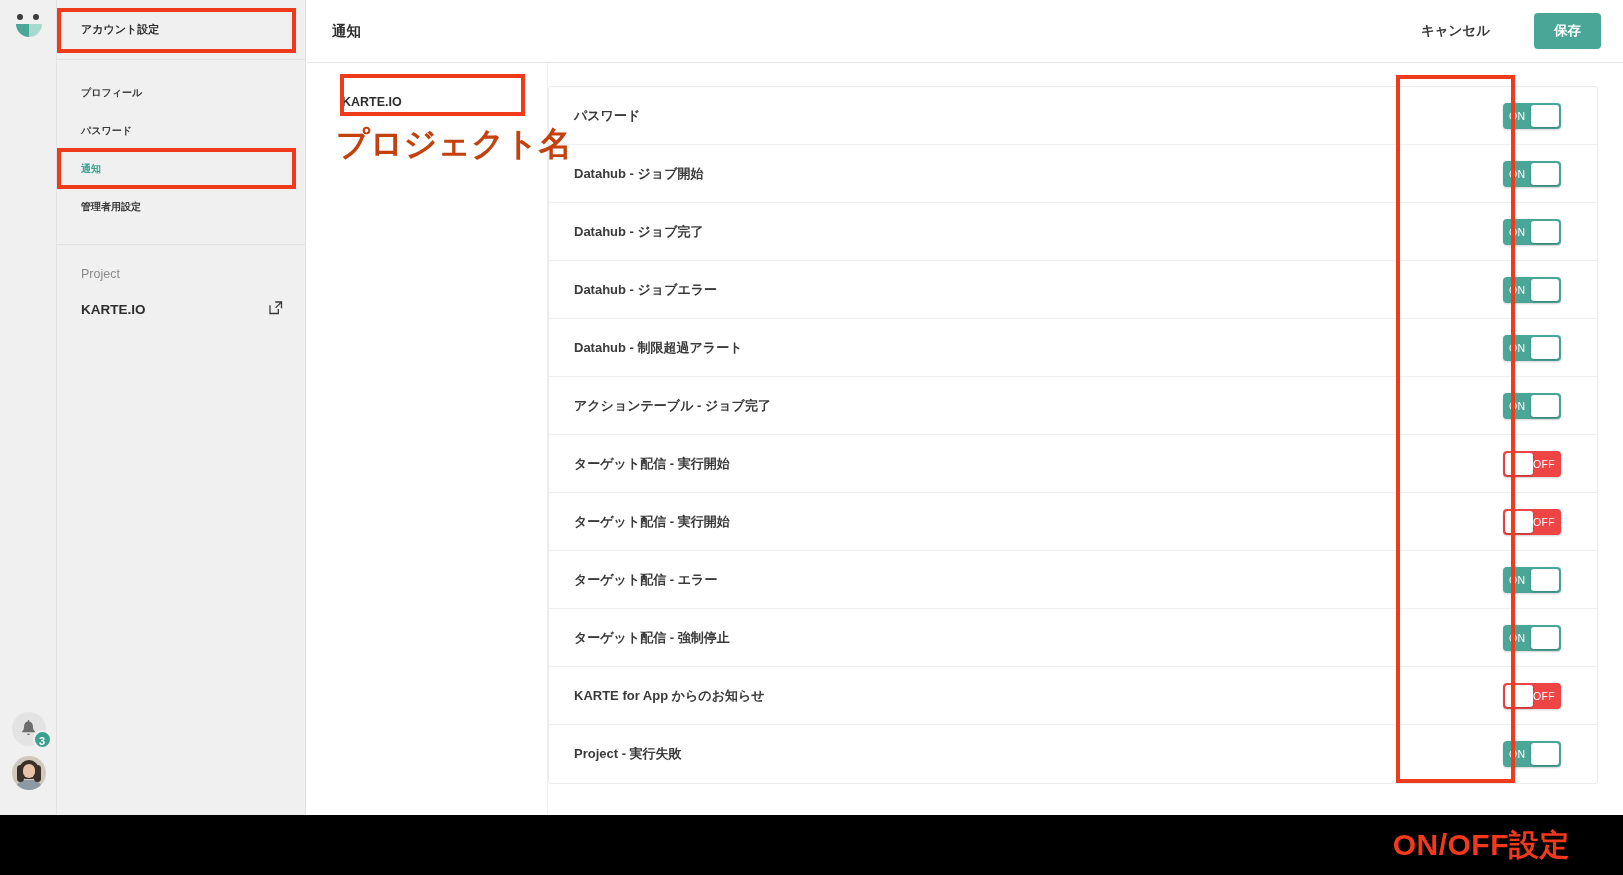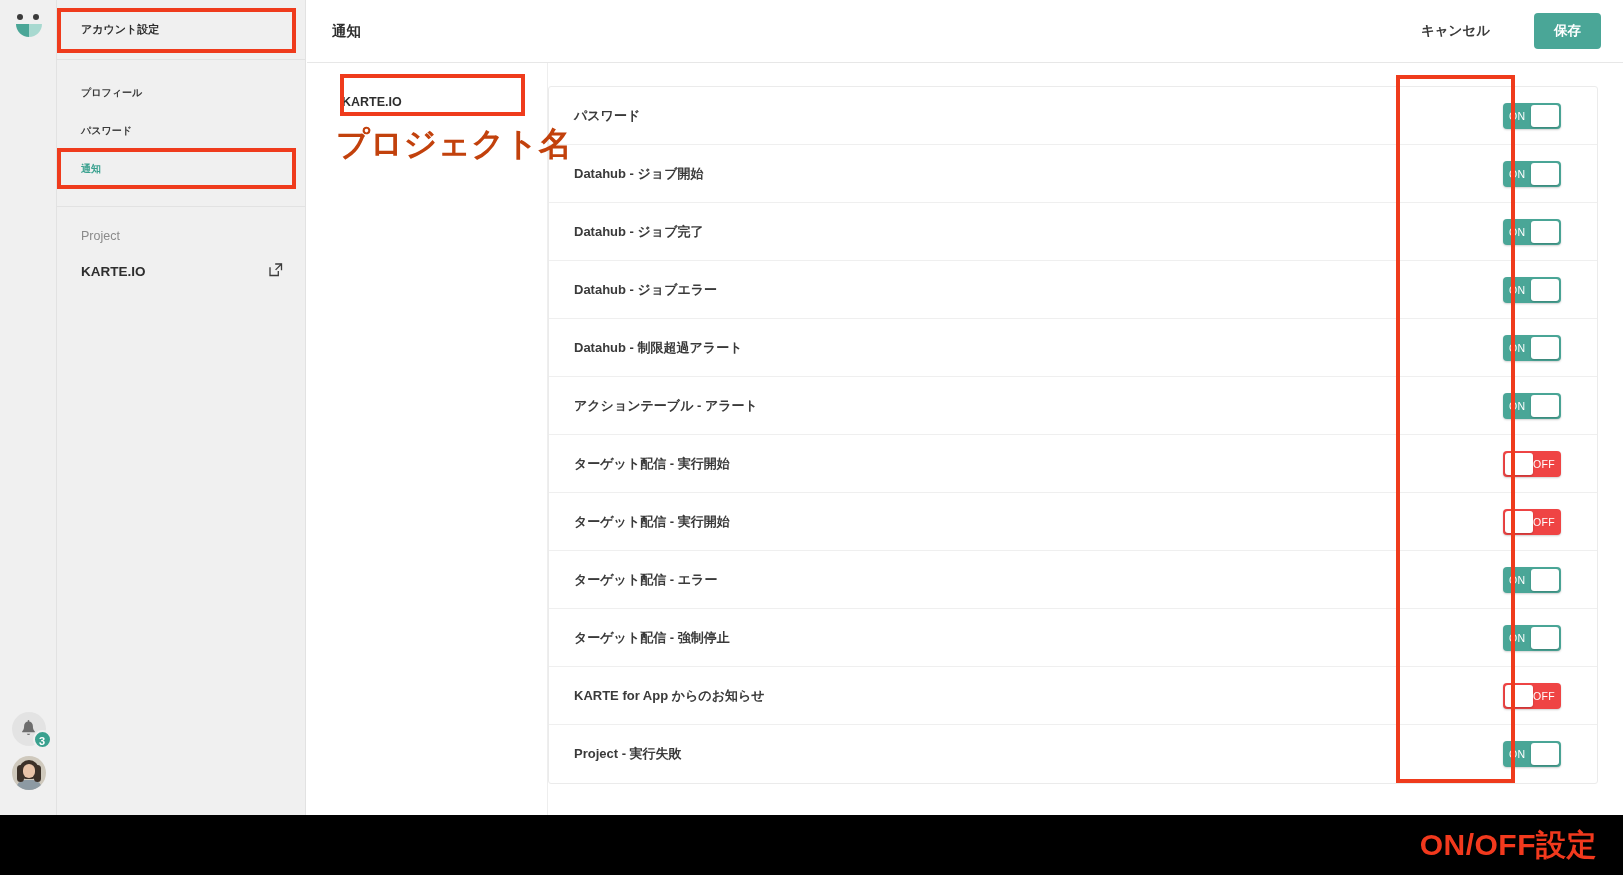--- a/index.html
+++ b/index.html
@@ -305,21 +305,21 @@
   
   .black-band {
     position: absolute;
     left: 0; bottom: 0;
     width: 1623px;
     height: 60px;
     background: #000000;
   }
   .band-caption {
     position: absolute;
-    right: 26px;
+    right: 53px;
     top: 50%;
     transform: translateY(-50%);
     color: #f2391d;
     font-size: 30px;
     font-weight: bold;
     letter-spacing: .5px;
     white-space: nowrap;
   }
 
   
@@ -380,20 +380,23 @@
 
     <div class="nav-list">
       <div class="nav-item">
         <span>プロフィール</span>
       </div>
       <div class="nav-item">
         <span>パスワード</span>
       </div>
       <div class="nav-item active">
         <span>通知</span>
+      </div>
+      <div class="nav-item">
+        <span>管理者用設定</span>
       </div>
     </div>
 
     <div class="nav-sep"></div>
 
     <div class="nav-group-label">Project</div>
 
     <div class="project-row">
       <span>KARTE.IO</span>
       <span class="ext">
@@ -460,21 +463,21 @@
 
         <div class="notif-row">
           <span class="notif-label">Datahub - 制限超過アラート</span>
           <div class="toggle on">
             <span class="txt">ON</span>
             <span class="knob"></span>
           </div>
         </div>
 
         <div class="notif-row">
-          <span class="notif-label">アクションテーブル - アラート</span>
+          <span class="notif-label">アクションテーブル - ジョブ完了</span>
           <div class="toggle on">
             <span class="txt">ON</span>
             <span class="knob"></span>
           </div>
         </div>
 
         <div class="notif-row">
           <span class="notif-label">ターゲット配信 - 実行開始</span>
           <div class="toggle off">
             <span class="txt">OFF</span>

